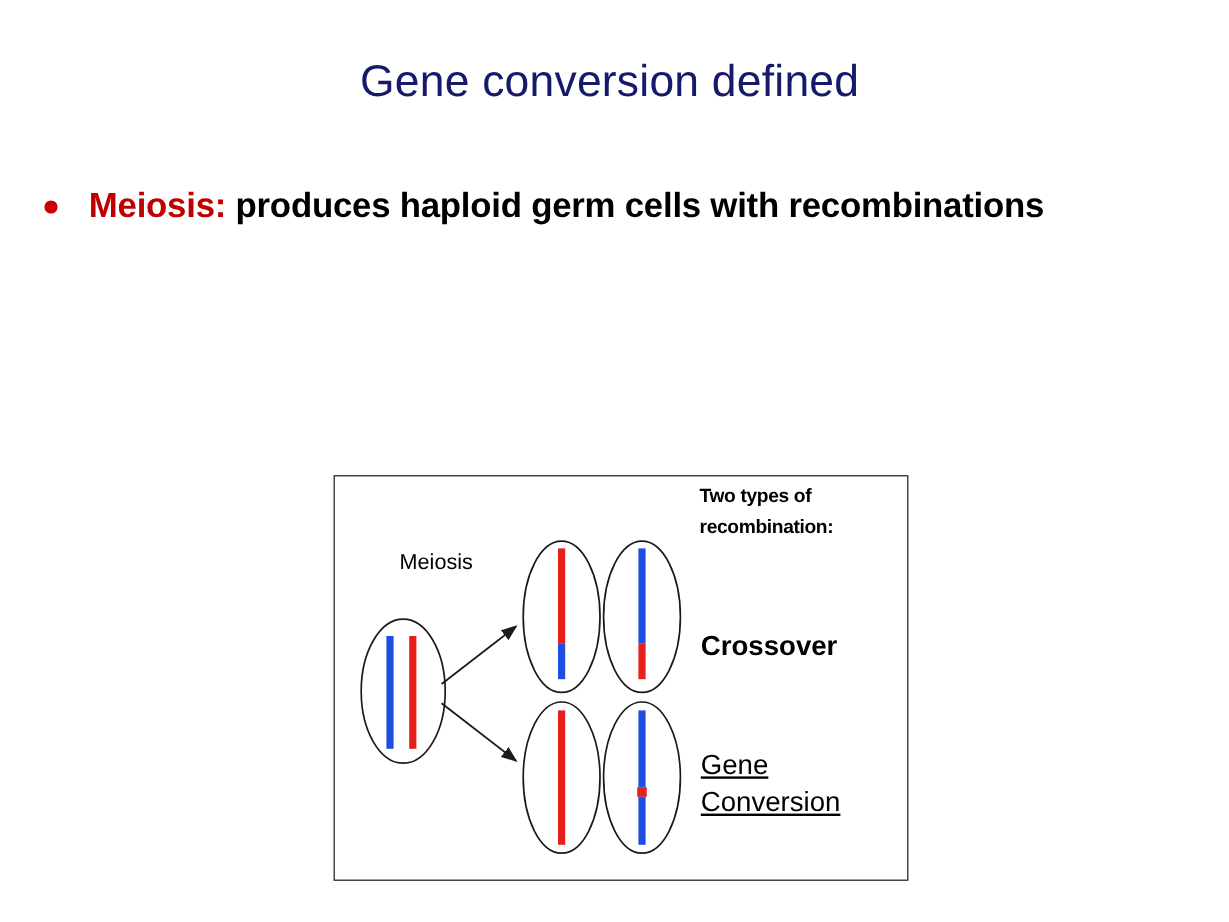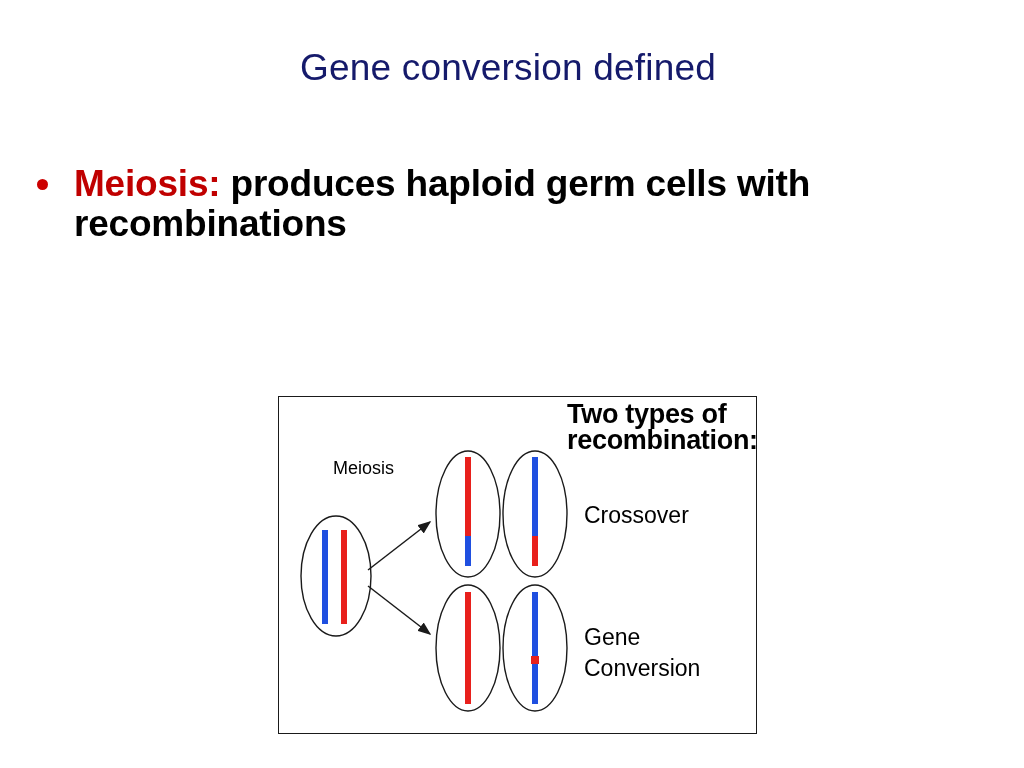--- a/index.html
+++ b/index.html
@@ -42,26 +42,25 @@
   .bullet-list {
     position: absolute;
     top: 152px;
     left: 28px;
     width: 950px;
   }
   .bullet-row {
     position: relative;
     padding-left: 46px;
     margin-bottom: 34px;
-    font-size: 37px;
+    font-size: 29px;
     line-height: 40px;
     font-weight: bold;
     color: #000000;
     letter-spacing: -0.2px;
-    margin-top: 12px;
   }
   .bullet-marker {
     position: absolute;
     left: 9px;
     top: 15px;
     width: 11px;
     height: 11px;
     border-radius: 50%;
     background: #cc0000;
   }
@@ -102,40 +101,41 @@
     white-space: pre;
   }
   .label-meiosis {
     left: 333px;
     top: 455px;
     font-size: 18px;
     line-height: 27px;
     font-weight: 400;
   }
   .label-twotypes {
-    left: 567px;
+    left: 583px;
     top: 401px;
-    font-size: 27px;
+    font-size: 16px;
     line-height: 26px;
     font-weight: bold;
     letter-spacing: -0.3px;
   }
   .label-crossover {
     left: 584px;
-    top: 502px;
+    top: 525px;
     font-size: 23px;
     line-height: 27px;
-    font-weight: 400;
+    font-weight: 700;
   }
   .label-geneconv {
     left: 584px;
     top: 622px;
     font-size: 23px;
     line-height: 31px;
     font-weight: 400;
+    text-decoration: underline;
   }
 </style>
 </head>
 <body>
 
 <div class="slide">
 
   <div class="slide-title">Gene conversion defined</div>
 
   <div class="bullet-list">

